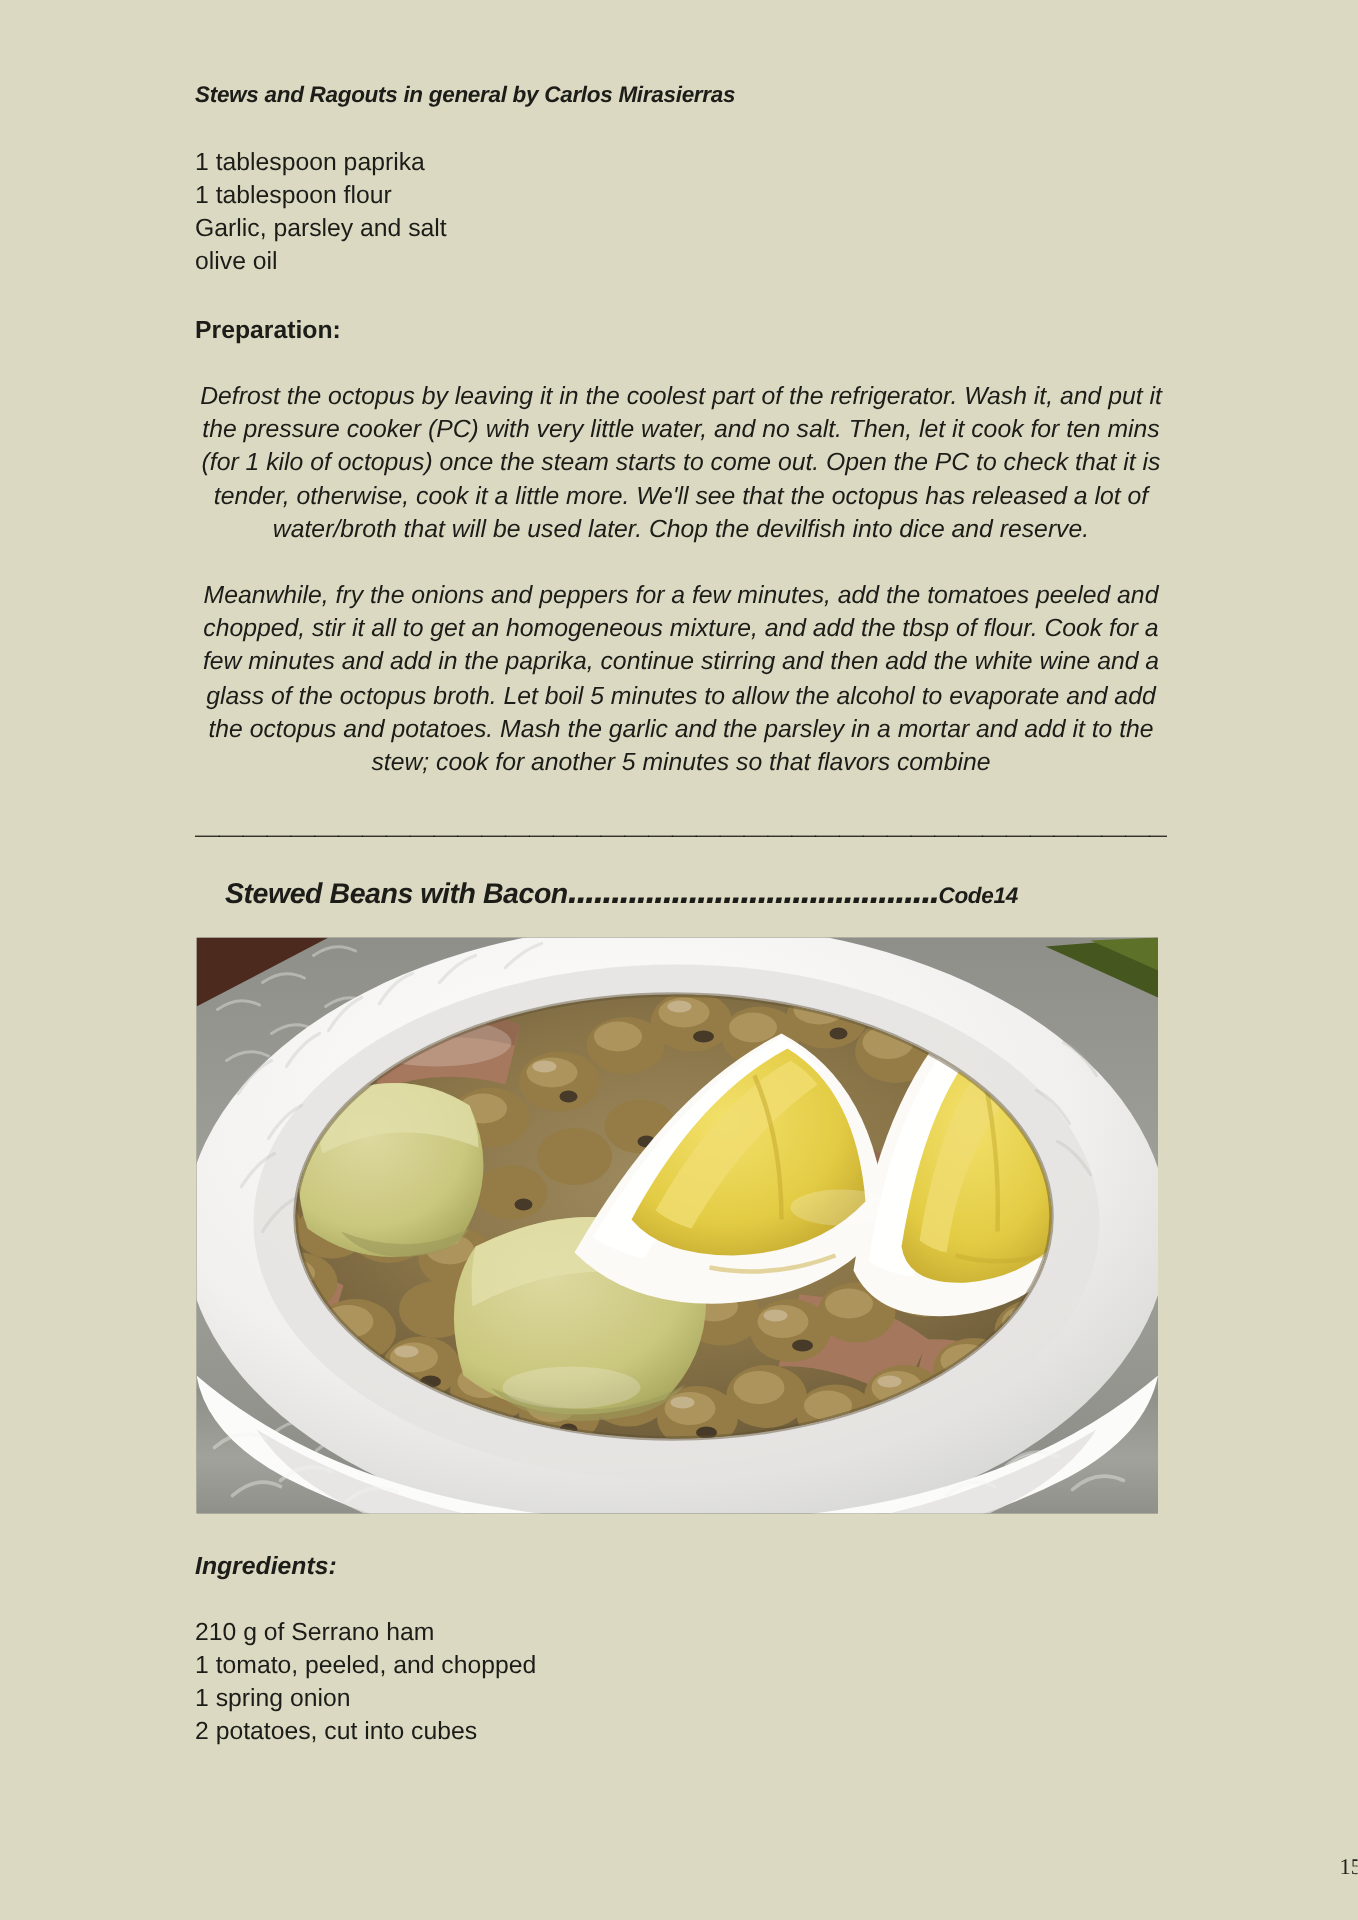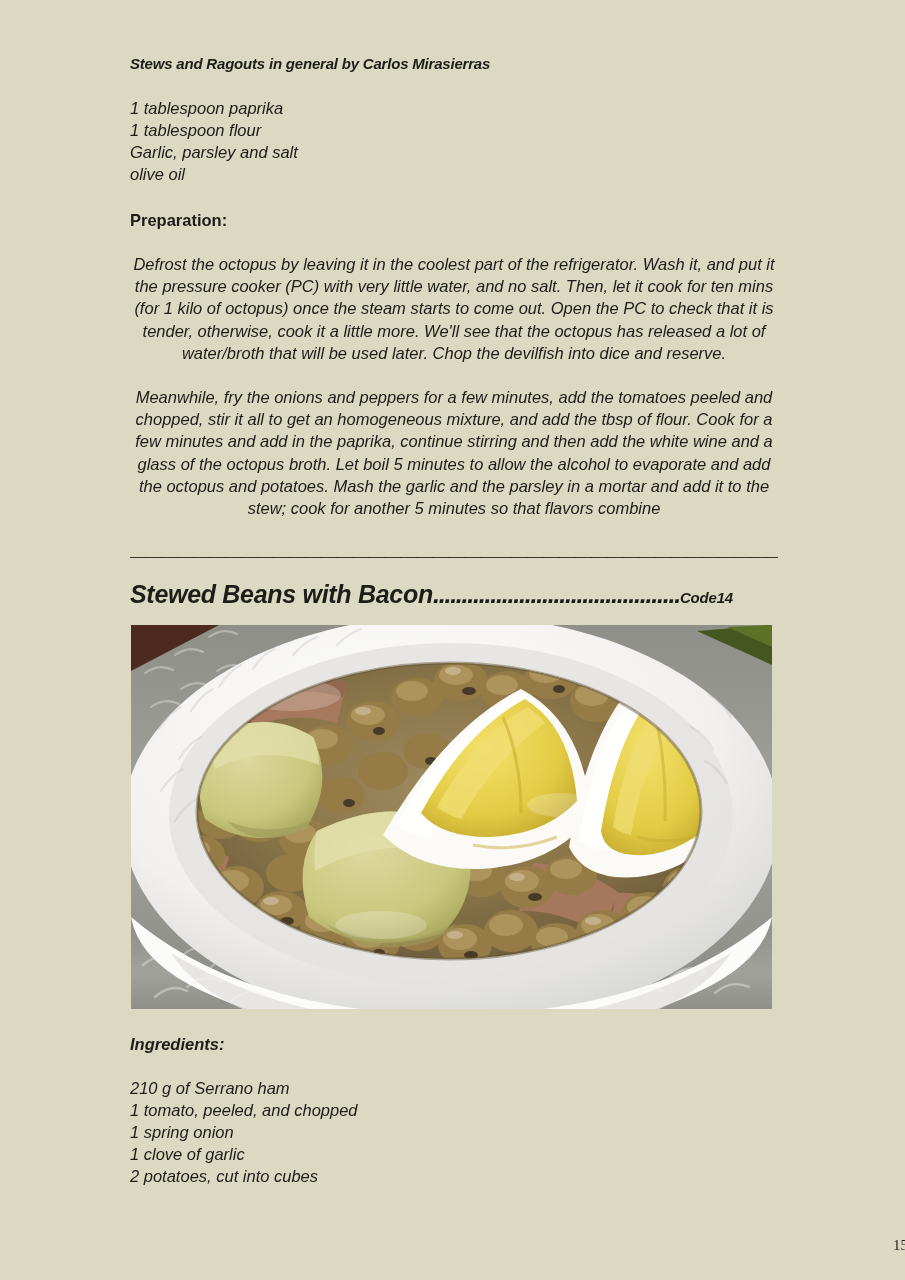--- a/index.html
+++ b/index.html
@@ -35,21 +35,20 @@
     letter-spacing: -0.2px;
     margin: 0 0 24px 0;
     line-height: 18px;
     font-stretch: condensed;
   }
 
   .ingredient-list {
     margin: 0;
     padding: 0;
     list-style: none;
-    font-style: italic;
     font-size: 16.5px;
     line-height: 22px;
   }
   .ingredient-list li { white-space: pre; }
 
   .sub-head {
     font-weight: bold;
     font-size: 16.5px;
     margin: 24px 0 0 0;
     line-height: 22px;
@@ -75,25 +74,26 @@
   }
 
   .recipe-title-row {
     margin: 14px 0 0 0;
     display: flex;
     align-items: baseline;
     white-space: nowrap;
     overflow: hidden;
   }
   .recipe-title {
-    font-size: 25px;
+    font-size: 19px;
     font-weight: bold;
     font-style: italic;
     line-height: 30px;
     letter-spacing: -0.3px;
+    margin-left: 20px;
   }
   .leader-dots {
     font-size: 25px;
     font-weight: bold;
     font-style: italic;
     line-height: 30px;
     letter-spacing: -1.2px;
     overflow: hidden;
     flex: 0 1 auto;
   }
@@ -449,20 +449,19 @@
         </g>
       </svg>
     </div>
 
     <div class="ingredients-head">Ingredients:</div>
 
     <ul class="ingredient-list" style="margin-top:22px;">
       <li>210 g of Serrano ham</li>
       <li>1 tomato, peeled, and chopped</li>
       <li>1 spring onion</li>
-      <li>1 clove of garlic</li>
       <li>2 potatoes, cut into cubes</li>
     </ul>
 
     <div class="page-number">15</div>
 
   </div>
 </div>
 
 </body></html>

